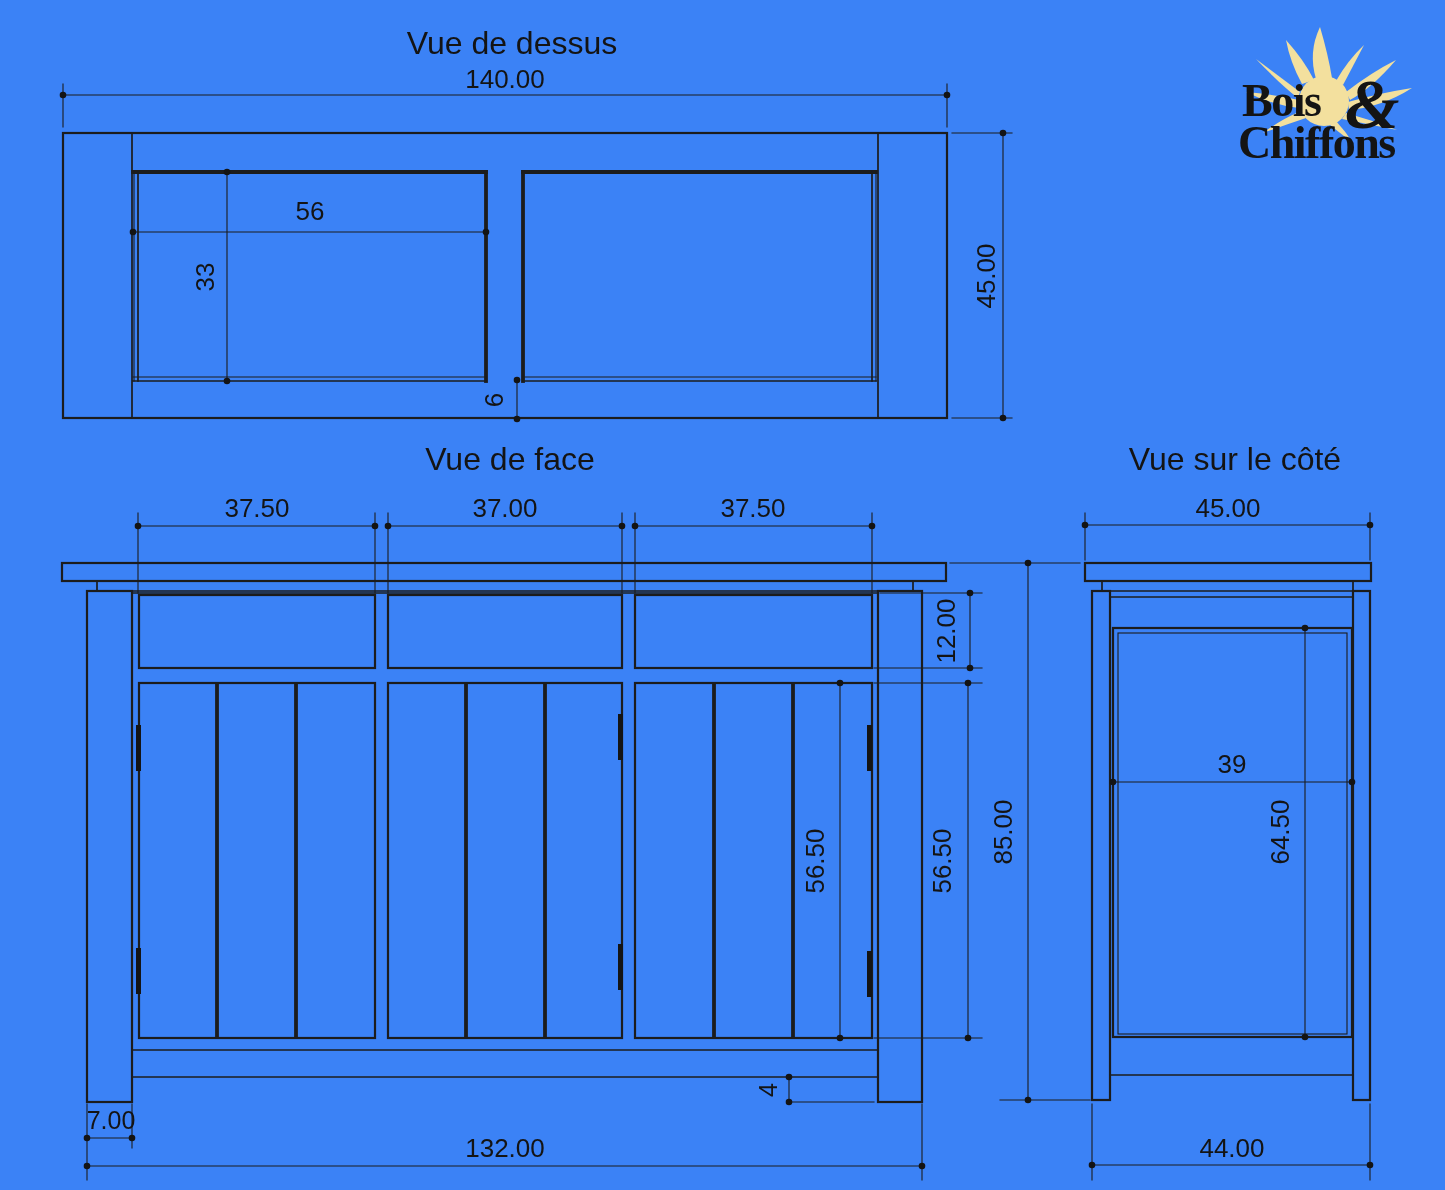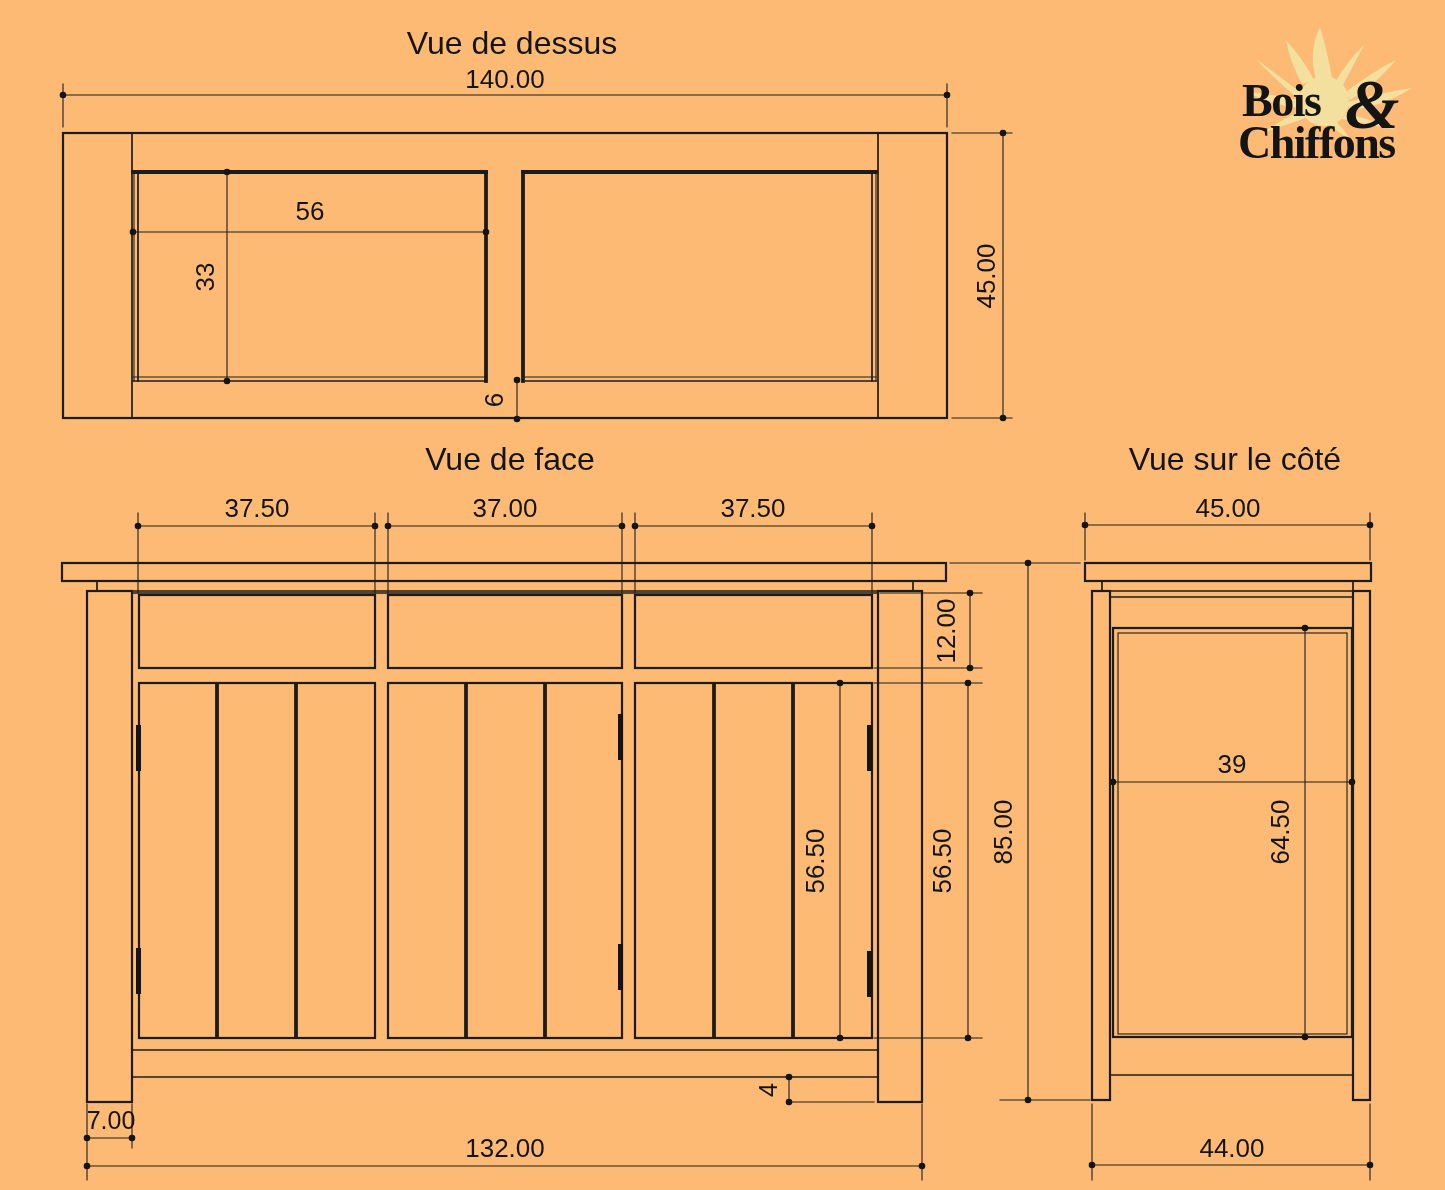--- a/index.html
+++ b/index.html
@@ -1,16 +1,16 @@
 <!DOCTYPE html>
 <html><head>
 <meta charset="utf-8">
 <style>
   html,body{margin:0;padding:0;background:#ffffff;}
-  .canvas{position:relative;width:1445px;height:1190px;background:#fdba74;overflow:hidden;
+  .canvas{position:relative;width:1445px;height:1190px;background:#3b82f6;overflow:hidden;
           font-family:"Liberation Sans",sans-serif;}
   svg{display:block;}
   .ln{stroke:#1c1c1c;fill:none;stroke-linecap:square;}
   .w1{stroke-width:1.1;}
   .w15{stroke-width:1.7;}
   .w2{stroke-width:2.2;}
   .w3{stroke-width:3.8;}
   .dot{fill:#141414;stroke:none;}
   .hinge{fill:#141414;stroke:none;}
   text{fill:#141414;}

